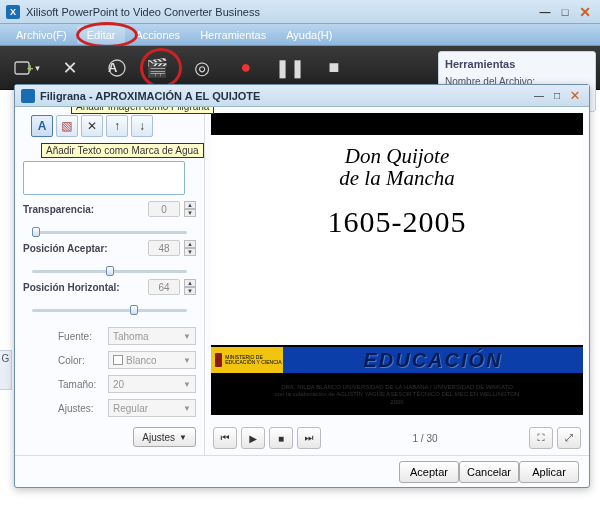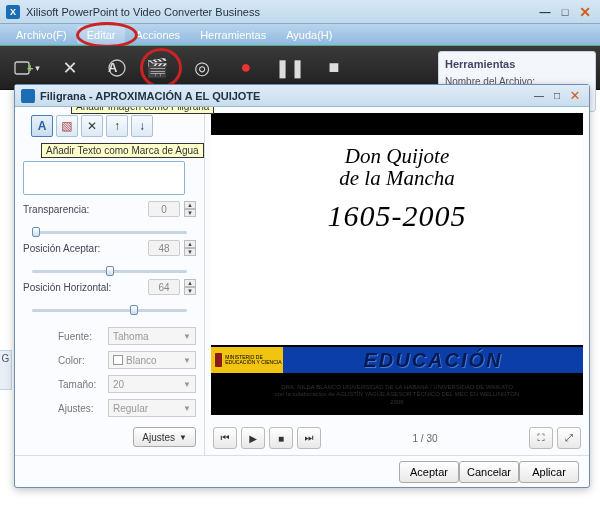--- a/index.html
+++ b/index.html
@@ -40,42 +40,42 @@
 .leftcol { width: 190px; padding: 8px; display: flex; flex-direction: column; gap: 6px; border-right: 1px solid #ddd; }
 .wm-toolbar { display: flex; gap: 3px; position: relative; margin-left: 8px; }
 .wbtn2 { width: 22px; height: 22px; border: 1px solid #a9c0d8; border-radius: 2px; background: linear-gradient(#f7fbff,#dde9f5); display: flex; align-items: center; justify-content: center; font-size: 12px; cursor: pointer; }
 .wbtn2.sel { border-color: #4a7db3; background: linear-gradient(#e8f1fb,#c9dcef); }
 .tooltip { position: absolute; background: #ffffcc; border: 1px solid #333; padding: 1px 4px; font-size: 10px; white-space: nowrap; z-index: 10; }
 .tt1 { left: 40px; top: -16px; }
 .tt2 { left: 10px; top: 28px; }
 .preview-box { width: 162px; height: 52px; border: 1px solid #8ab3d6; background: #fff; border-radius: 2px; margin-top: 18px; }
 
 .ctrl-row { display: flex; align-items: center; gap: 4px; font-size: 10px; color: #445; }
-.ctrl-row .lbl { flex: 1; }
+.ctrl-row .lbl { flex: 1; font-weight: bold; }
 .ctrl-row .val { width: 32px; height: 16px; border: 1px solid #ccc; background: #f3f3f3; text-align: center; font-size: 10px; color: #888; display: flex; align-items: center; justify-content: center; border-radius: 2px; }
 .spinbtn { width: 12px; display: flex; flex-direction: column; }
 .spinbtn span { height: 8px; border: 1px solid #bbb; background: #eee; font-size: 6px; text-align: center; line-height: 6px; cursor: pointer; }
 .slider { width: 100%; height: 14px; position: relative; margin-top: 2px; }
 .slider .track { position: absolute; left: 5%; right: 5%; top: 6px; height: 3px; background: #c8d4e0; border-radius: 2px; }
 .slider .thumb { position: absolute; top: 2px; width: 8px; height: 10px; background: linear-gradient(#fff,#cdddee); border: 1px solid #6a8fb5; border-radius: 2px; }
 
 .prop-row { display: flex; align-items: center; gap: 6px; font-size: 10px; color: #777; margin-left: 35px; }
 .prop-row .plbl { width: 44px; }
 .prop-row .combo { flex: 1; height: 18px; border: 1px solid #ccc; background: #f5f5f5; border-radius: 0; display: flex; align-items: center; padding: 0 4px; color: #999; justify-content: space-between; }
 .prop-row .combo .arr { font-size: 8px; }
 .colorchip { width: 10px; height: 10px; border: 1px solid #999; background: #fff; margin-right: 3px; }
 
 .ajustes-row { display: flex; justify-content: flex-end; margin-top: 4px; }
 .ajustes-btn { height: 20px; padding: 0 8px; border: 1px solid #aaa; border-radius: 3px; background: linear-gradient(#fff,#e8e8e8); font-size: 10px; cursor: pointer; display: flex; align-items: center; gap: 4px; }
 
 .rightcol { flex: 1; display: flex; flex-direction: column; }
 .slidearea { flex: 1; background: #000; margin: 6px; position: relative; overflow: hidden; }
 .slide-content { position: absolute; left: 0; right: 0; top: 22px; bottom: 70px; background: #fff; display: flex; flex-direction: column; align-items: center; padding-top: 10px; }
 .slide-script1 { font-family: 'Brush Script MT', cursive; font-style: italic; font-size: 21px; text-align: center; line-height: 1.05; color: #000; }
-.slide-script2 { font-family: 'Times New Roman', serif; font-size: 30px; letter-spacing: 1px; margin-top: 10px; color: #000; font-style: italic; }
+.slide-script2 { font-family: 'Times New Roman', serif; font-size: 30px; letter-spacing: 1px; margin-top: 16px; color: #000; }
 .edu-banner { position: absolute; left: 0; right: 0; bottom: 42px; height: 26px; display: flex; }
 .edu-y { width: 72px; background: #f1c40f; display: flex; align-items: center; gap: 3px; padding-left: 4px; }
 .edu-y .crest { width: 12px; height: 14px; background: #8b1a1a; border-radius: 1px; }
 .edu-y .mtxt { font-size: 5px; line-height: 1; color: #000; }
 .edu-b { flex: 1; background: #0b3ea8; display: flex; align-items: center; justify-content: center; }
 .edu-b span { color: #001b55; font-size: 20px; font-weight: 900; font-style: italic; letter-spacing: 2px; text-shadow: 1px 1px 0 #4d76c9; }
 .credits { position: absolute; left: 0; right: 0; bottom: 8px; text-align: center; font-size: 6px; color: #333; line-height: 1.3; }
 
 .controls { height: 34px; display: flex; align-items: center; padding: 0 8px; gap: 4px; }
 .pcbtn { width: 24px; height: 22px; border: 1px solid #bbb; border-radius: 3px; background: linear-gradient(#fff,#e8e8e8); display: flex; align-items: center; justify-content: center; font-size: 10px; cursor: pointer; }

